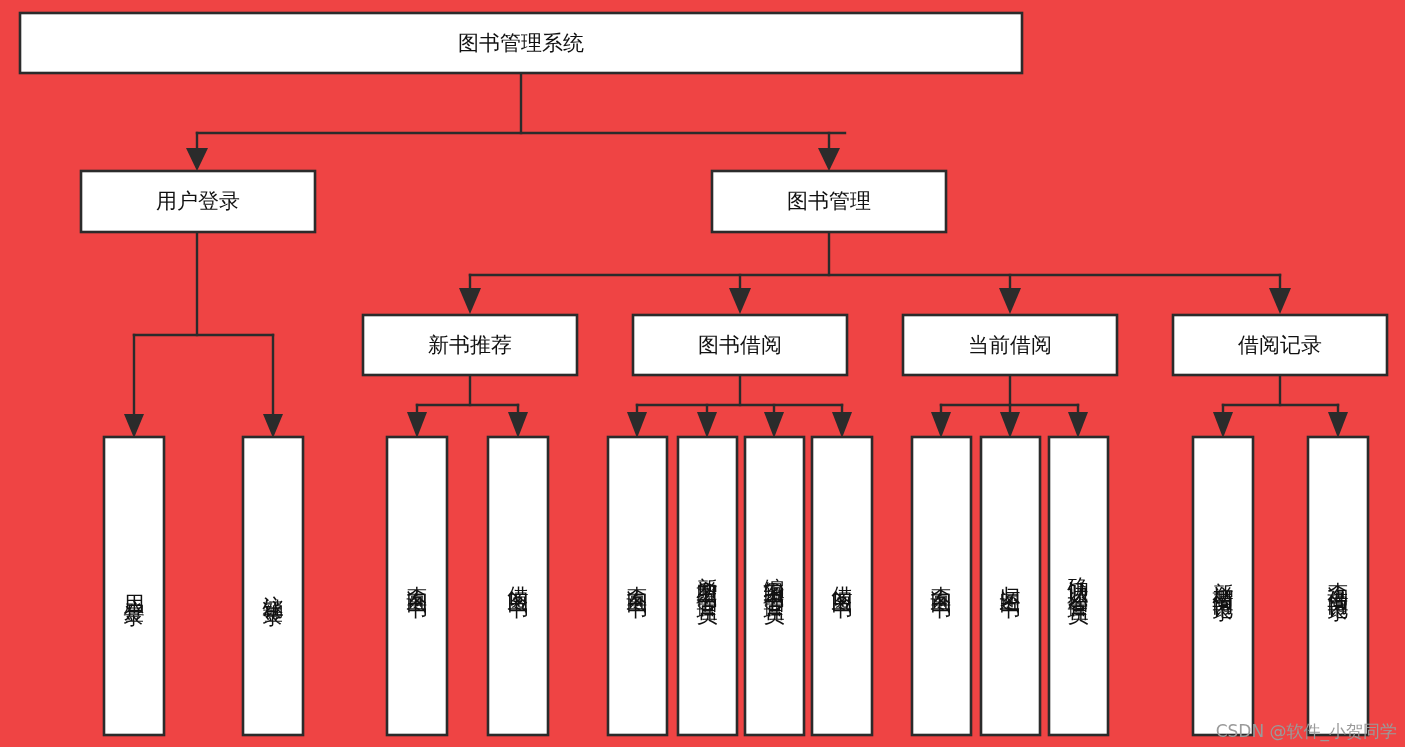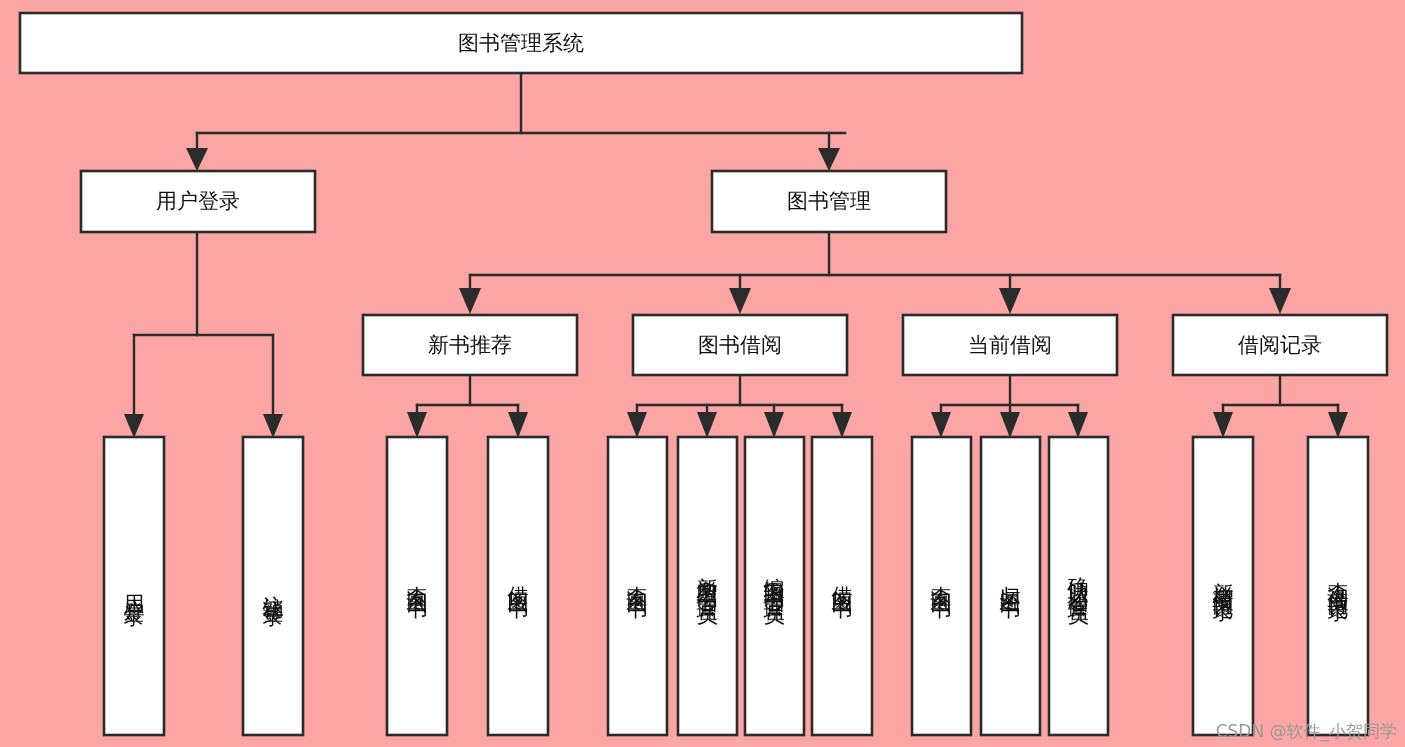--- a/index.html
+++ b/index.html
@@ -8,21 +8,21 @@
     padding: 0;
     background: #ffffff;
   }
   body {
     font-family: "DejaVu Sans", "Liberation Sans", sans-serif;
   }
   #canvas {
     position: relative;
     width: 1405px;
     height: 747px;
-    background: #fca5a5;
+    background: #ef4444;
     overflow: hidden;
     text-align: center;
   }
   svg#diagram {
     position: absolute;
     left: 0;
     top: 0;
     width: 1405px;
     height: 747px;
     display: block;

